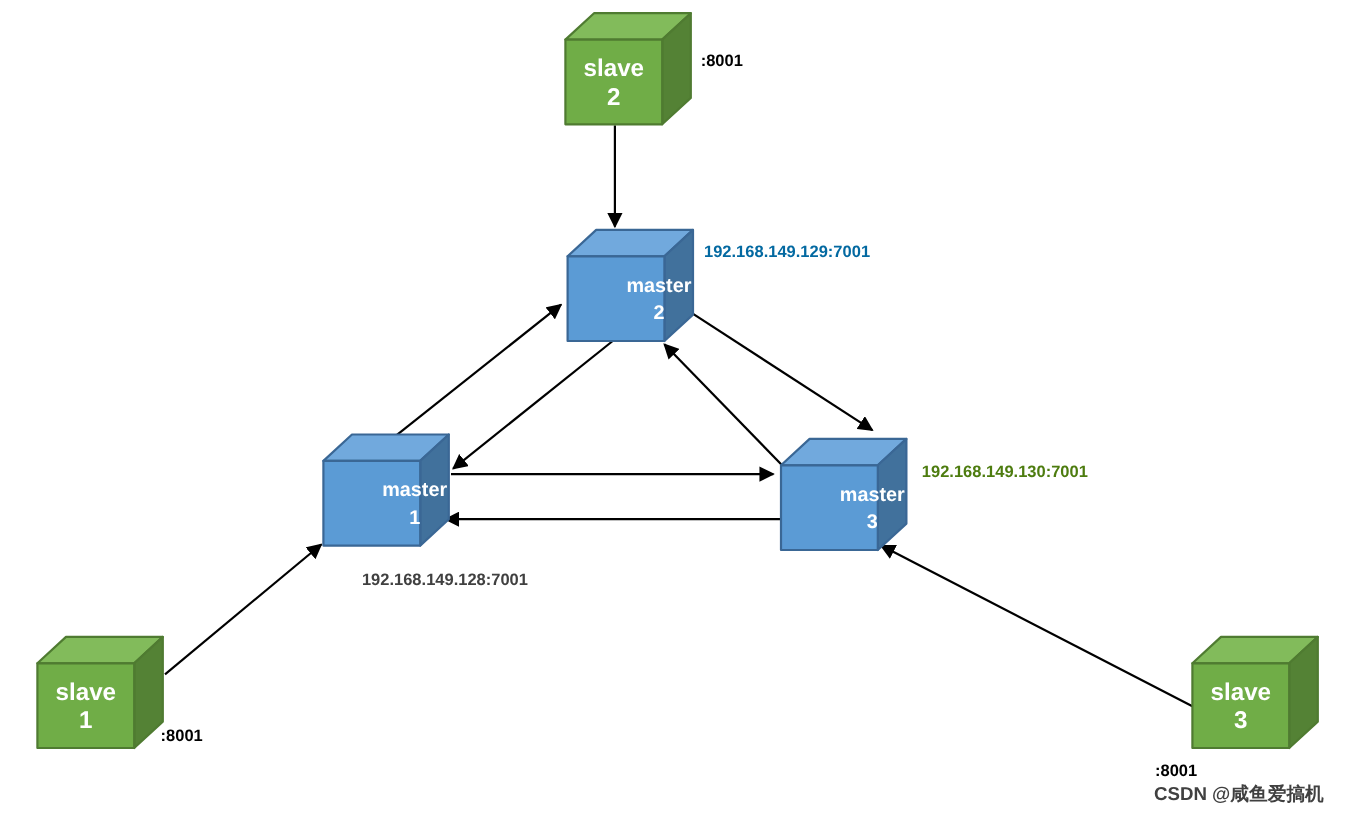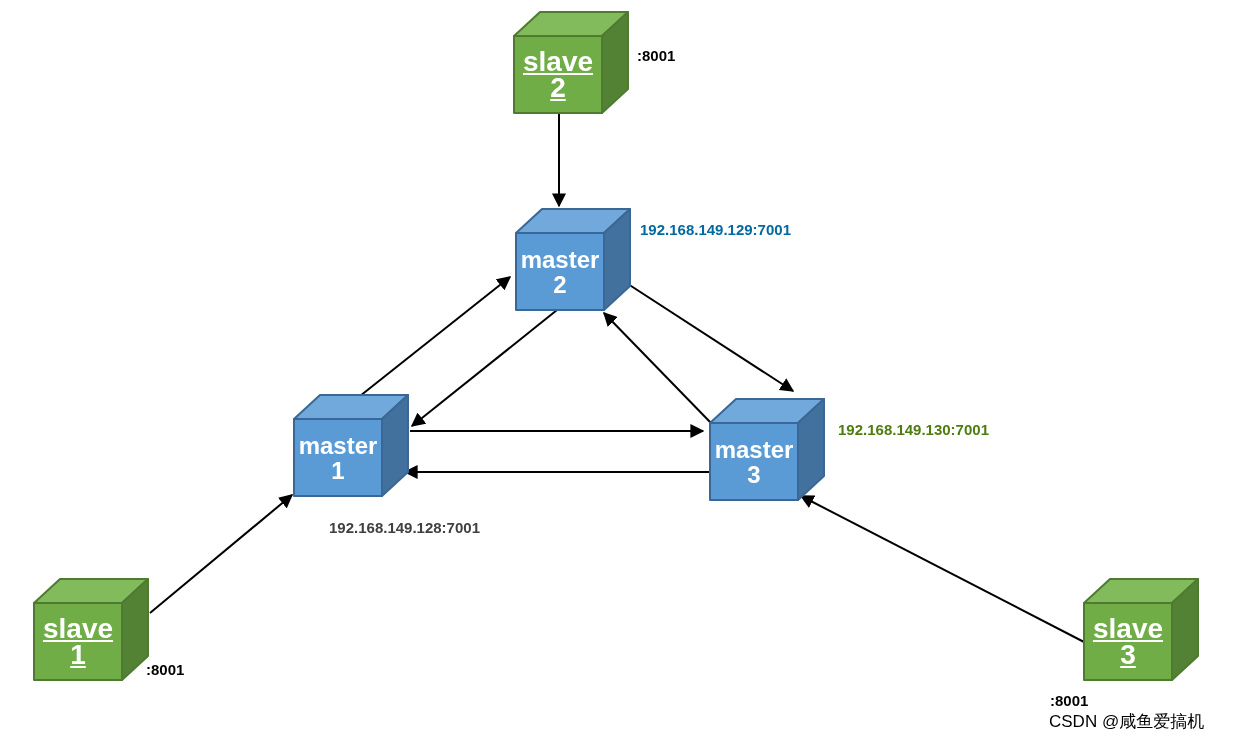--- a/index.html
+++ b/index.html
@@ -33,36 +33,37 @@
     width: 88px;
     height: 77px;
     display: flex;
     flex-direction: column;
     align-items: center;
     justify-content: center;
     color: #ffffff;
     font-weight: bold;
     text-align: center;
   }
-  .node-label.slave { font-size: 28px; line-height: 26px; text-decoration: underline; }
-  .node-label.master { font-size: 24px; line-height: 25px; }
+  .node-label.slave { font-size: 22px; line-height: 26px; }
+  .node-label.master { font-size: 18px; line-height: 25px; padding-left: 39px; }
   .text-label {
     position: absolute;
     color: #000000;
     font-size: 15px;
     font-weight: 700;
     white-space: nowrap;
   }
   .watermark {
     position: absolute;
     left: 1049px;
     top: 710px;
-    color: #000000;
+    color: #404040;
     font-size: 17px;
     white-space: nowrap;
+    font-weight: bold;
   }
 </style>
 </head>
 <body>
 
 <div class="stage">
   <svg id="diagram-svg" width="1237" height="741" viewBox="0 0 1237 741">
     <defs>
       <marker id="arrowhead" viewBox="0 0 10 10" refX="9" refY="5" markerWidth="7" markerHeight="7" orient="auto-start-reverse">
         <path d="M 0 0 L 10 5 L 0 10 z" fill="#000000"></path>

